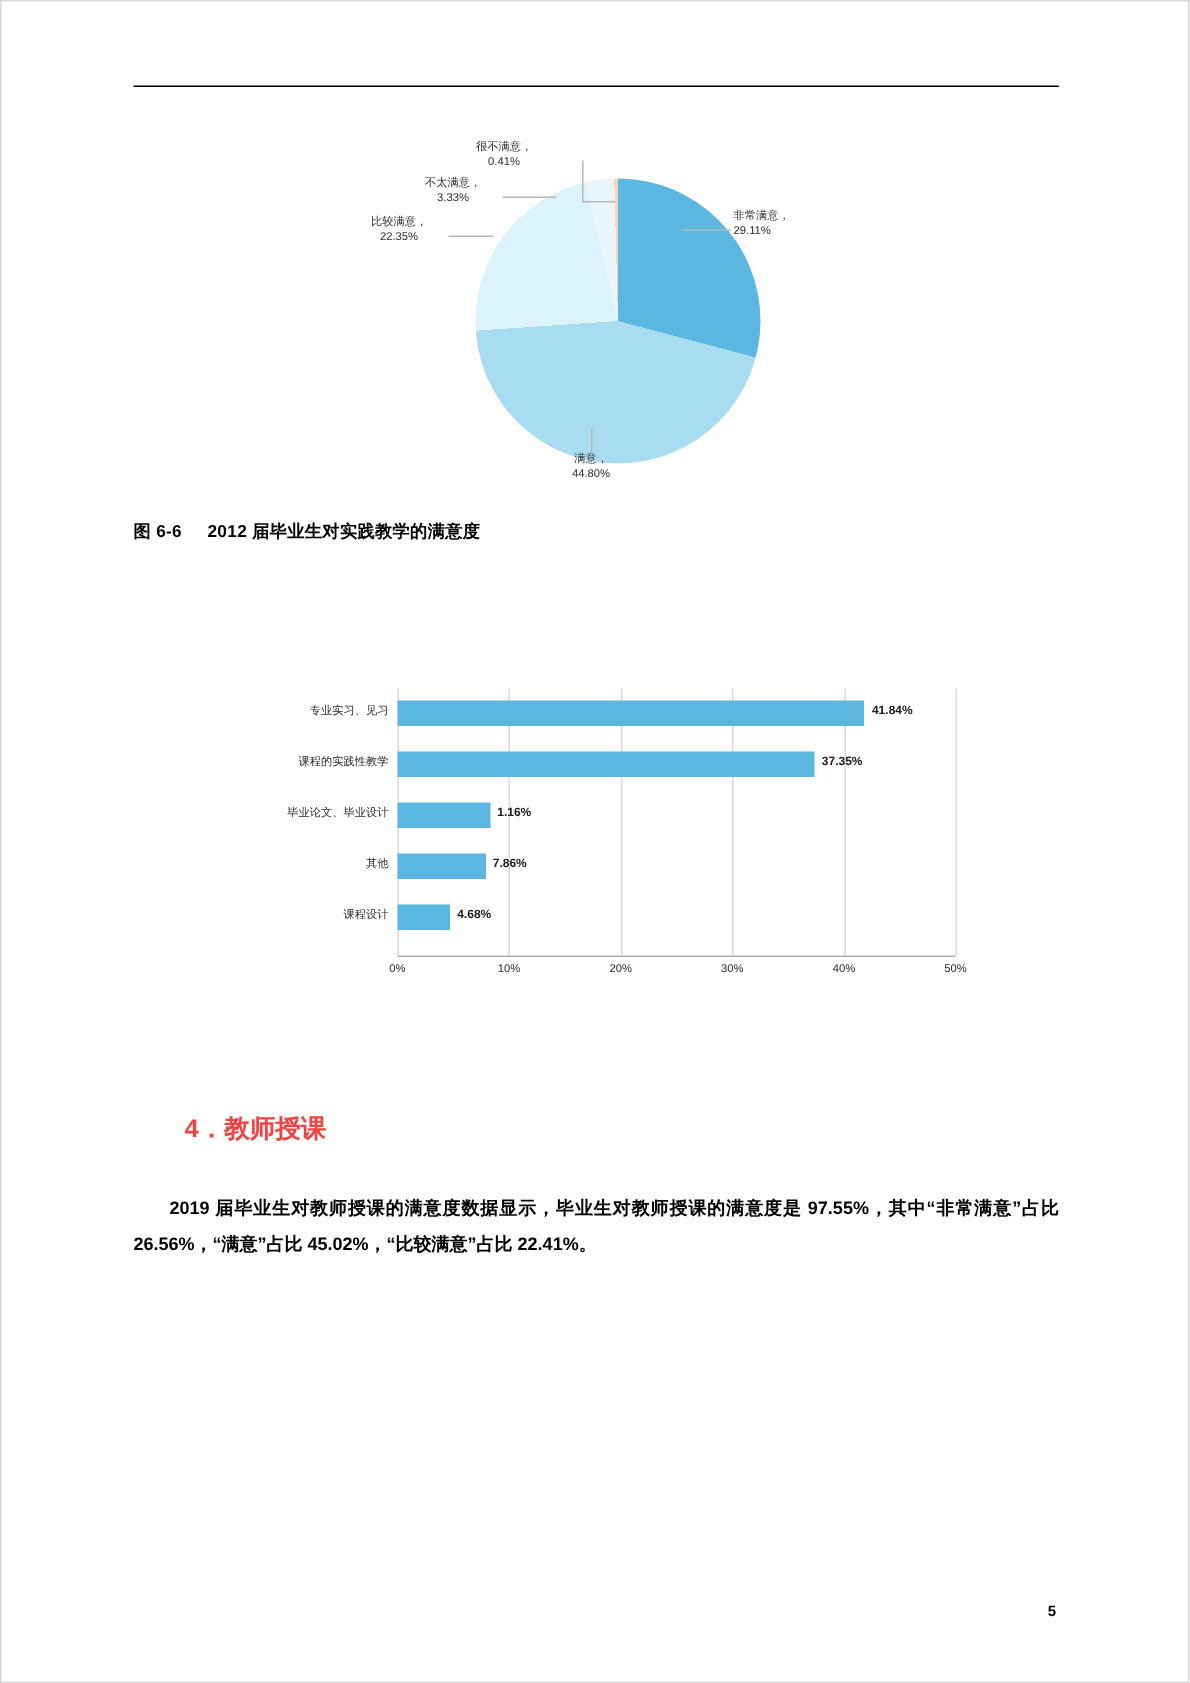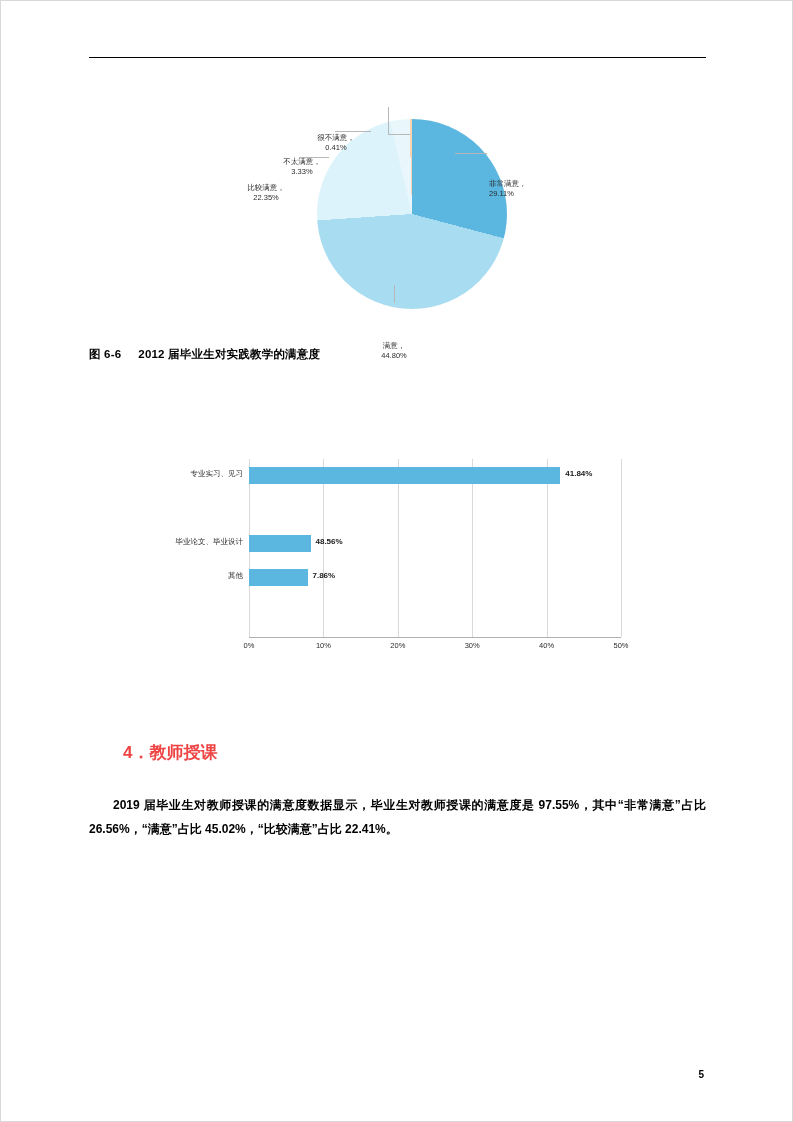--- a/index.html
+++ b/index.html
@@ -61,21 +61,20 @@
       #fad4b0 358.5deg 360deg
     );
   }
   .pie-label {
     position: absolute;
     font-size: 7.5px;
     line-height: 10px;
     color: #2b2b2b;
     white-space: nowrap;
     text-align: center;
-    margin-top: 40px;
   }
   .leader {
     position: absolute;
     background: #b7b7b7;
   }
 
   
   .fig-caption {
     position: absolute;
     left: 88px;
@@ -109,21 +108,21 @@
   
   .bar-area {
     position: absolute;
     left: 88px;
     top: 440px;
     width: 617px;
     height: 230px;
   }
   .bar-plot {
     position: absolute;
-    left: 160px;
+    left: 176px;
     top: 18px;
     width: 372px;
     height: 178px;
   }
   .gridline {
     position: absolute;
     top: 0;
     width: 0;
     height: 178px;
     border-left: 1px solid #d9d9d9;
@@ -246,33 +245,43 @@
       <div class="gridline" style="left:297.6px;"></div>
       <div class="gridline" style="left:372px;"></div>
       <div class="axis-line"></div>
 
       <div class="bar-row" style="top:8px; width:372px;">
         <span class="bar-cat">专业实习、见习</span>
         <div class="bar-rect" style="width:311.3px;"></div>
         <span class="bar-val" style="left:311.3px;">41.84%</span>
       </div>
 
+      <div class="bar-row" style="top:42px; width:372px;">
+        <span class="bar-cat">课程的实践性教学</span>
+        <div class="bar-rect" style="width:277.9px;"></div>
+        <span class="bar-val" style="left:277.9px;">37.35%</span>
+      </div>
 
       <div class="bar-row" style="top:76px; width:372px;padding-left:12px;">
         <span class="bar-cat">毕业论文、毕业设计</span>
         <div class="bar-rect" style="width:61.5px;"></div>
-        <span class="bar-val" style="left:61.5px;">48.56%</span>
+        <span class="bar-val" style="left:61.5px;">1.16%</span>
       </div>
 
       <div class="bar-row" style="top:110px; width:372px;">
         <span class="bar-cat">其他</span>
         <div class="bar-rect" style="width:58.5px;"></div>
         <span class="bar-val" style="left:58.5px;">7.86%</span>
       </div>
 
+      <div class="bar-row" style="top:144px; width:372px;">
+        <span class="bar-cat">课程设计</span>
+        <div class="bar-rect" style="width:34.8px;"></div>
+        <span class="bar-val" style="left:34.8px;">4.68%</span>
+      </div>
 
       <span class="x-tick" style="left:0px;">0%</span>
       <span class="x-tick" style="left:74.4px;">10%</span>
       <span class="x-tick" style="left:148.8px;">20%</span>
       <span class="x-tick" style="left:223.2px;">30%</span>
       <span class="x-tick" style="left:297.6px;">40%</span>
       <span class="x-tick" style="left:372px;">50%</span>
     </div>
   </div>
 

